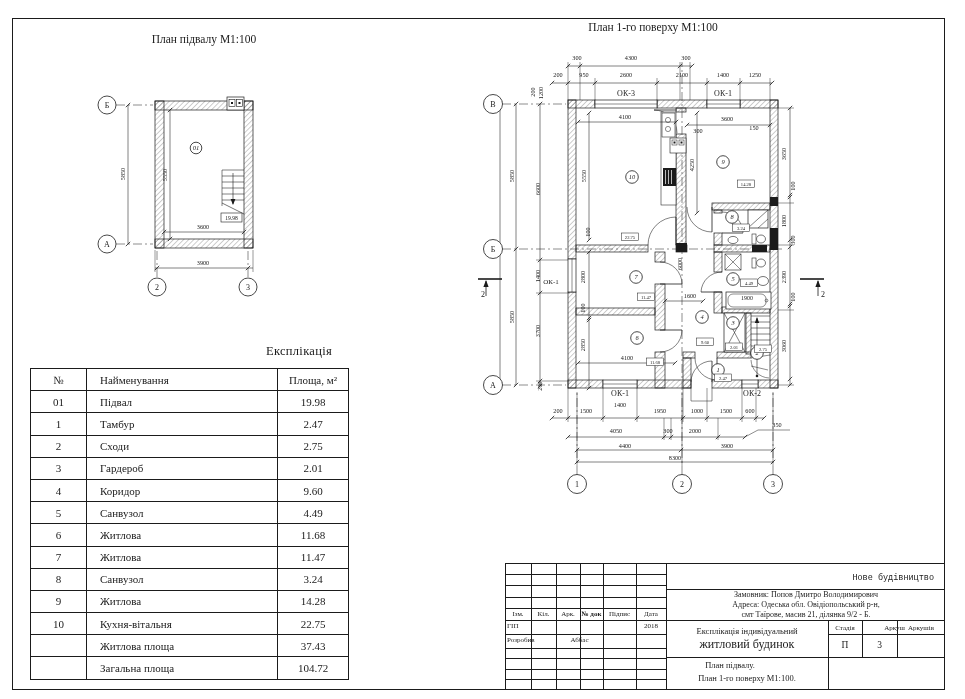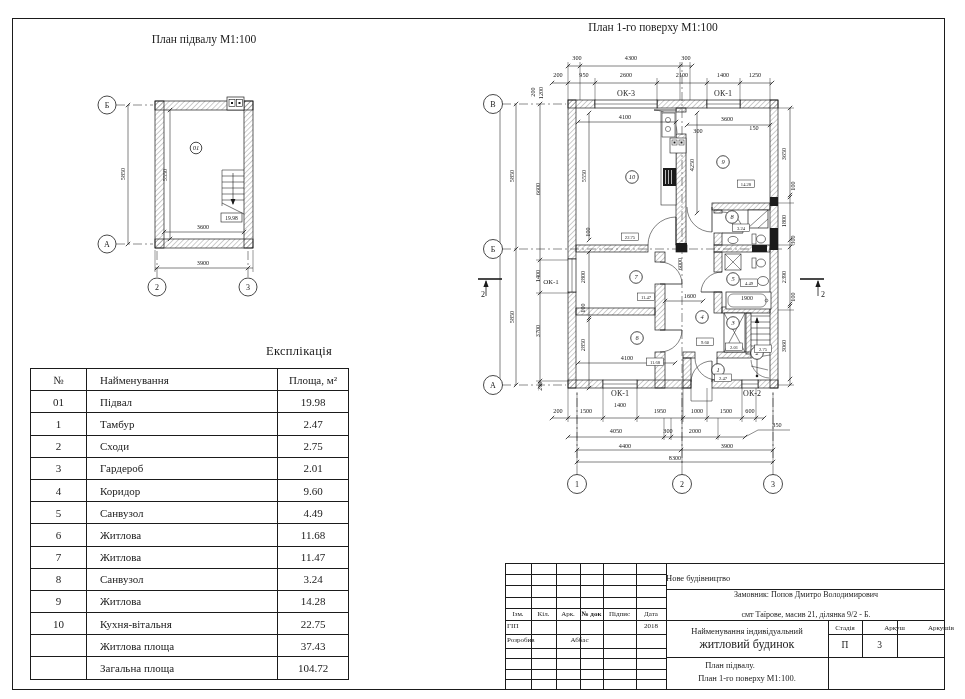--- a/index.html
+++ b/index.html
@@ -18,21 +18,21 @@
   #expl .c-nm{width:177px;text-align:left;padding-left:13px;}
   #expl .c-ar{width:70px;text-align:center;}
   #expl thead th{text-align:center;padding-left:0;}
   
   #tblock{position:absolute;left:505px;top:563px;width:440px;height:126px;font-size:7px;}
   #tblock .vl,#tblock .hl{position:absolute;background:#1b1b1b;}
   #tblock .vl{width:1px;}
   #tblock .hl{height:1px;}
   #tblock .t{position:absolute;white-space:nowrap;line-height:10px;}
   .tc{text-align:center;}
-  .tr{text-align:left;}
+  .tr{text-align:right;font-family:Liberation Mono, monospace;}
 </style>
 </head>
 <body>
 
 <div id="stage">
   <div id="frame"></div>
   <svg id="plans" width="965" height="699" viewBox="0 0 965 699">
       <defs>
         <pattern id="ht" width="3.6" height="3.6" patternUnits="userSpaceOnUse" patternTransform="rotate(45)">
           <line x1="0" y1="0" x2="0" y2="3.6" stroke="#4a4a4a" stroke-width="0.55"></line>
@@ -556,24 +556,25 @@
         <div class="t tc" style="left: 75px; top: 46px; width: 23px; font-weight: bold;">№ док</div>
         <div class="t tc" style="left: 98px; top: 46px; width: 33px;">Підпис</div>
         <div class="t tc" style="left: 131px; top: 46px; width: 30px;">Дата</div>
       </div>
     <div class="t" style="left:2px;top:58px;width:24px;">ГІП</div>
     <div class="t tc" style="left:131px;top:58px;width:30px;">2018</div>
     <div class="t" style="left:2px;top:72px;width:49px;">Розробив</div>
     <div class="t tc" style="left:51px;top:72px;width:47px;">Аббас</div>
     <div class="t tr" style="left:161px;top:10px;width:268px;font-size:8.5px;">Нове будівництво</div>
     <div class="t tc" style="left:166px;top:27px;width:270px;font-size:8px;">Замовник: Попов Дмитро Володимирович</div>
+    <div class="t tc" style="left:166px;top:37px;width:270px;font-size:8px;">Адреса: Одеська обл. Овідіопольський р-н,</div>
     <div class="t tc" style="left:166px;top:47px;width:270px;font-size:8px;">смт Таїрове, масив 21, ділянка 9/2 - Б.</div>
-    <div class="t tc" style="left:161px;top:63px;width:162px;font-size:8.5px;">Найменування індивідуальний</div>
+    <div class="t tc" style="left:161px;top:63px;width:162px;font-size:8.5px;">Експлікація індивідуальний</div>
     <div class="t tc" style="left:161px;top:76px;width:162px;font-size:12px;">житловий будинок</div>
     <div class="t tc" style="left:323px;top:60px;width:34px;">Стадія</div>
     <div class="t tc" style="left:357px;top:60px;width:35px;padding-left:15px;">Аркуш</div>
-    <div class="t tc" style="left:392px;top:60px;width:48px;margin-left:20px;">Аркушів</div>
+    <div class="t tc" style="left:392px;top:60px;width:48px;">Аркушів</div>
     <div class="t tc" style="left:323px;top:77px;width:34px;font-size:9.5px;">П</div>
     <div class="t tc" style="left:357px;top:77px;width:35px;font-size:9.5px;">3</div>
     <div class="t tc" style="left:144px;top:97px;width:162px;font-size:8.5px;">План підвалу.</div>
     <div class="t tc" style="left:161px;top:110px;width:162px;font-size:8.5px;">План 1-го поверху М1:100.</div>
   </div>
 </div>
 
 </body></html>

